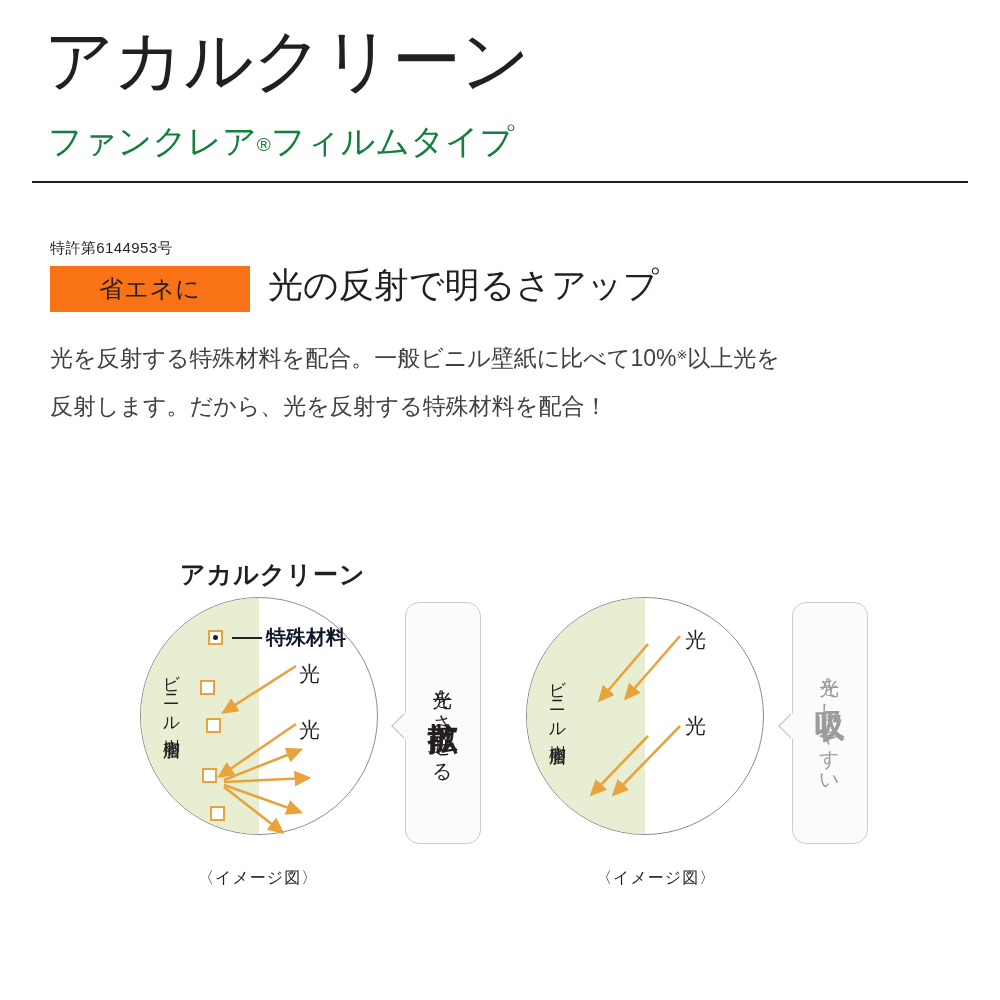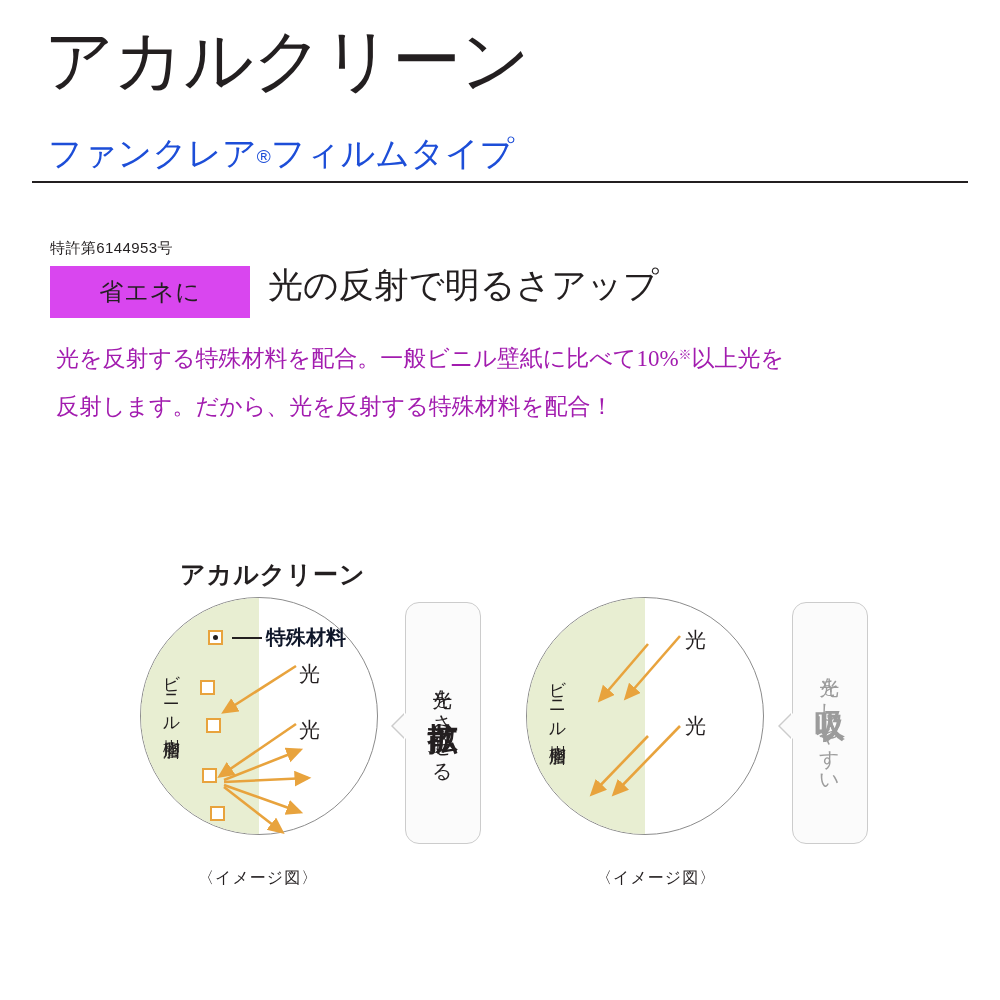--- a/index.html
+++ b/index.html
@@ -31,24 +31,24 @@
     font-size: 69px;
     line-height: 1;
     font-weight: 400;
     letter-spacing: -1px;
     color: #231f20;
     white-space: nowrap;
   }
   .brand-sub {
     position: absolute;
     left: 48px;
-    top: 136px;
+    top: 124px;
     font-size: 34px;
     line-height: 1;
-    color: #1d4ed8;
+    color: #15803d;
     white-space: nowrap;
     letter-spacing: 0px;
   }
   .brand-sub .reg {
     font-size: 19px;
     vertical-align: 2px;
   }
   .header-rule {
     position: absolute;
     left: 32px;
@@ -65,22 +65,22 @@
     top: 239px;
     font-size: 15px;
     color: #231f20;
     letter-spacing: 0.4px;
   }
   .eco-badge {
     position: absolute;
     left: 50px;
     top: 266px;
     width: 200px;
-    height: 52px;
-    background: #d946ef;
+    height: 46px;
+    background: #f97316;
     display: flex;
     align-items: center;
     justify-content: center;
   }
   .eco-badge span {
     font-size: 24px;
     letter-spacing: 1px;
     color: #231f20;
   }
   .headline {
@@ -94,25 +94,24 @@
   }
 
   
   .copy {
     position: absolute;
     left: 48px;
     top: 341px;
     width: 880px;
   }
   .copy p {
-    margin: 0 0 12px 8px;
+    margin: 0 0 12px 2px;
     font-size: 23px;
     line-height: 1.55;
-    color: #a21caf;
-    font-family: Liberation Serif, serif;
+    color: #404040;
   }
   .copy .sup {
     font-size: 13px;
     vertical-align: 7px;
   }
   .copy .note {
     margin-top: 6px;
     font-size: 17px;
     line-height: 1.4;
     color: #231f20;

